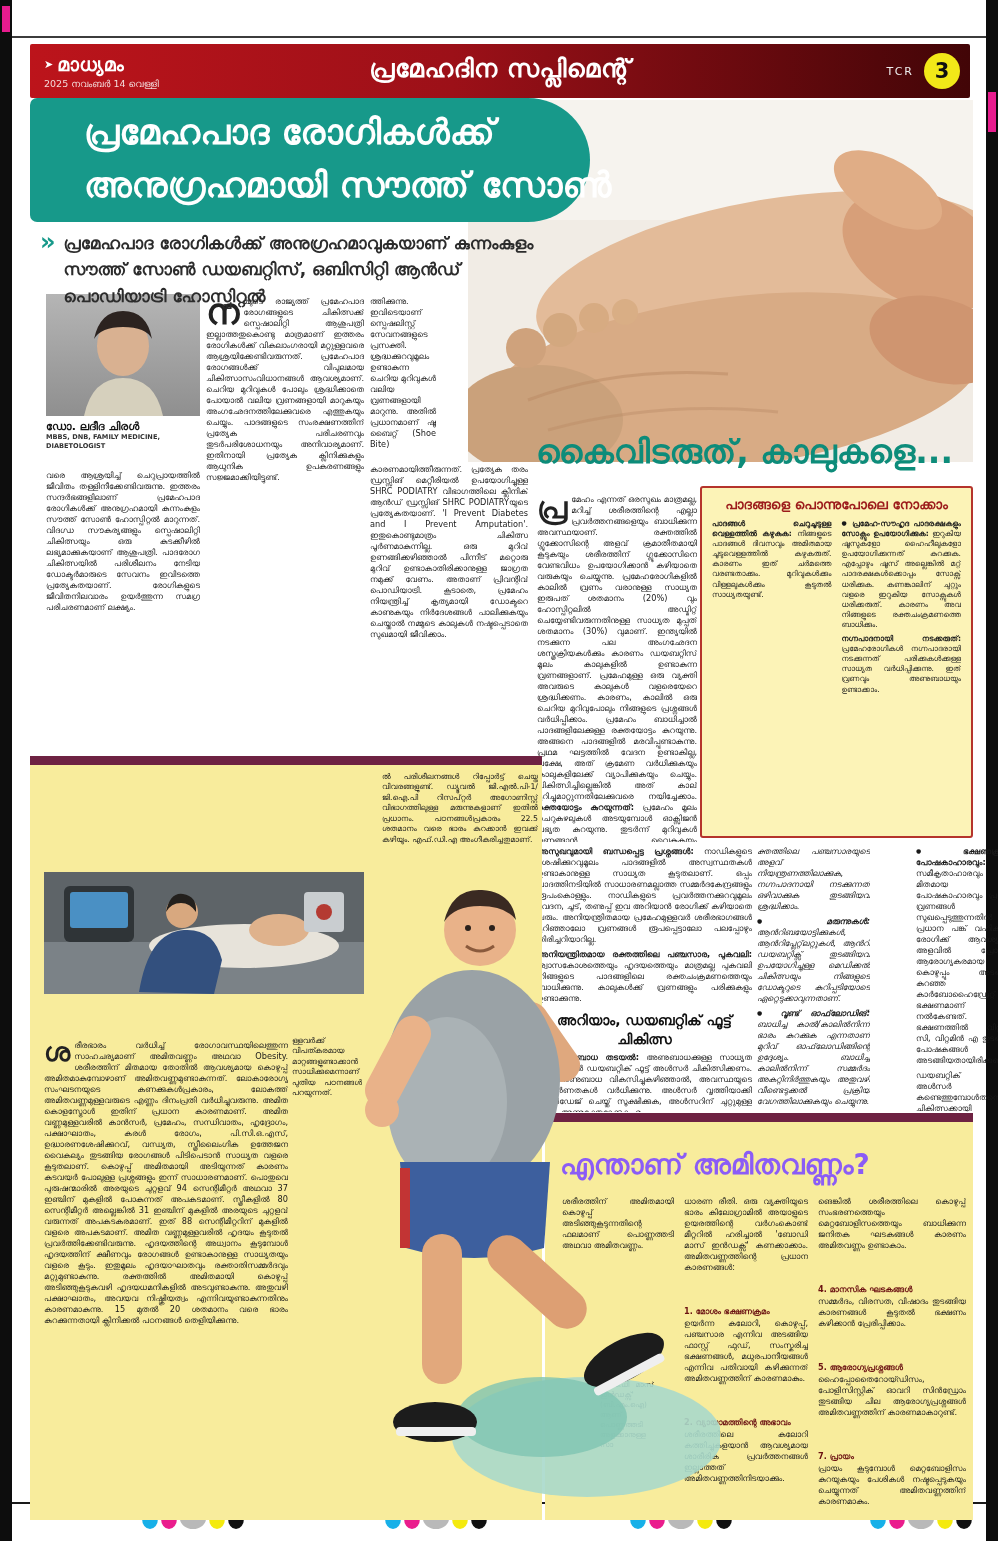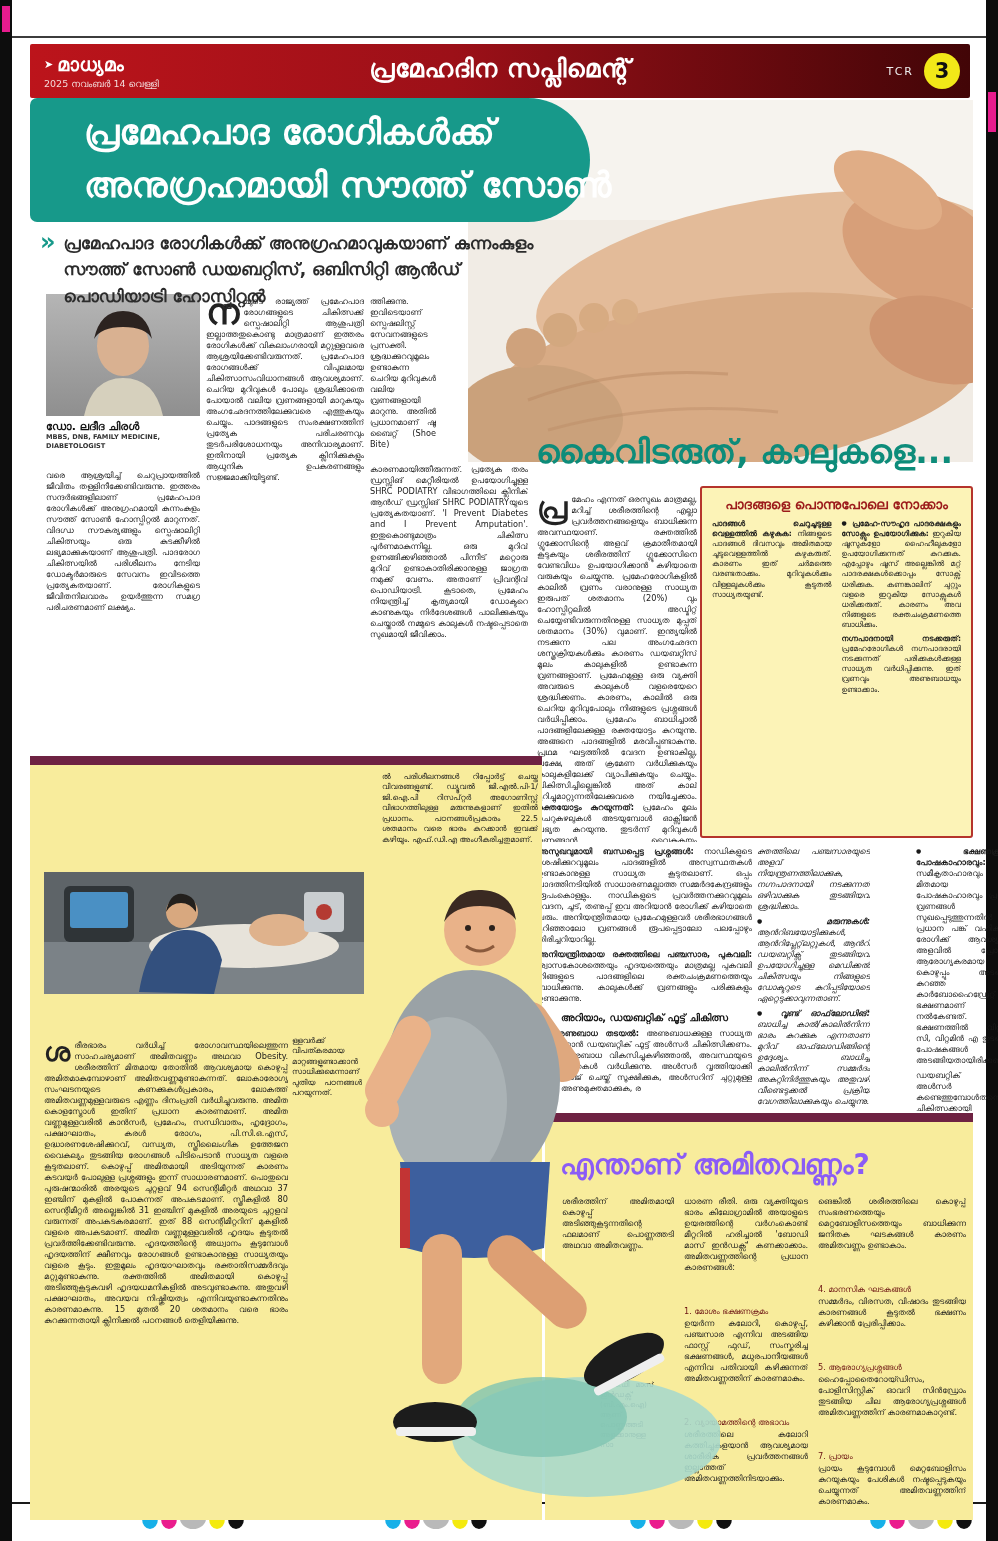--- a/index.html
+++ b/index.html
@@ -64,21 +64,21 @@
   .author-name { font-size:11px; font-weight:bold; color:#111; margin-top:4px; }
   .author-creds { font-size:6.6px; font-weight:bold; color:#333; line-height:1.4; }
 
   .bodytext { font-size:8.2px; line-height:1.34; text-align:justify; color:#191919; overflow:hidden; }
   .col { position:absolute; overflow:hidden; }
   .dc { float:left; font-weight:bold; color:#222; margin:1px 4px 0 0; line-height:.85; }
   .dc-lg { font-size:36px; } .dc-md { font-size:30px; } .dc-sm { font-size:26px; }
   .lead { font-weight:bold; }
   .bt { margin-bottom:4px; }
   .dot::before { content:"● "; font-size:6px; vertical-align:1px; }
-  .midhead { font-weight:bold; text-align:center; font-size:10px; color:#101010; margin:7px 0 4px; }
+  .midhead { font-weight:bold; text-align:center; font-size:14px; color:#101010; margin:7px 0 4px; }
 
   .s2-head { position:absolute; left:536px; top:432px; width:440px; font-size:33px; font-weight:bold; color:#0d8c7a; }
 
   
   .care-box {
     position:absolute; left:700px; top:486px; width:273px; height:352px;
     background:#fcf3b7; border:2px solid #b5342c; border-radius:3px;
     padding:8px 10px; z-index:2;
   }
   .cb-title { text-align:center; font-size:13.5px; font-weight:bold; color:#9c1b1b; margin-bottom:6px; }
@@ -95,21 +95,21 @@
   .ob-note0 { position:absolute; left:382px; top:772px; width:156px; height:98px; font-size:7.8px; }
   .ob-note2 { position:absolute; left:292px; top:1036px; width:70px; height:200px; font-size:7.8px; }
 
   
   .runner { position:absolute; left:352px; top:862px; width:368px; height:640px; z-index:6; }
 
   
   .wb-box { position:absolute; left:545px; top:1122px; width:428px; height:398px; background:#f8ec9c; z-index:1; }
   .wb-head { position:absolute; left:560px; top:1134px; width:400px; text-align:left; font-size:28px; font-weight:bold; color:#8b5cf6; z-index:2;margin-top:14px; }
   .num-item { margin-bottom:5px; }
-  .num-title { display:block; font-weight:normal; color:#6b1212; margin-bottom:1px;margin-top:33px; }
+  .num-title { display:block; font-weight:bold; color:#6b1212; margin-bottom:1px;margin-top:33px; }
 
   .z2 { z-index:2; }
 
   
   .reg-group { position:absolute; top:1508px; display:flex; align-items:center; gap:3px; }
   .reg-dot { width:16px; height:21px; border-radius:50%; }
   .rd-c { background:#17b0e8; } .rd-m { background:#ea1d8d; }
   .rd-g { background:#b9b9b9; width:26px; } .rd-y { background:#f4ea0e; } .rd-k { background:#101010; }
 </style>
 </head>

